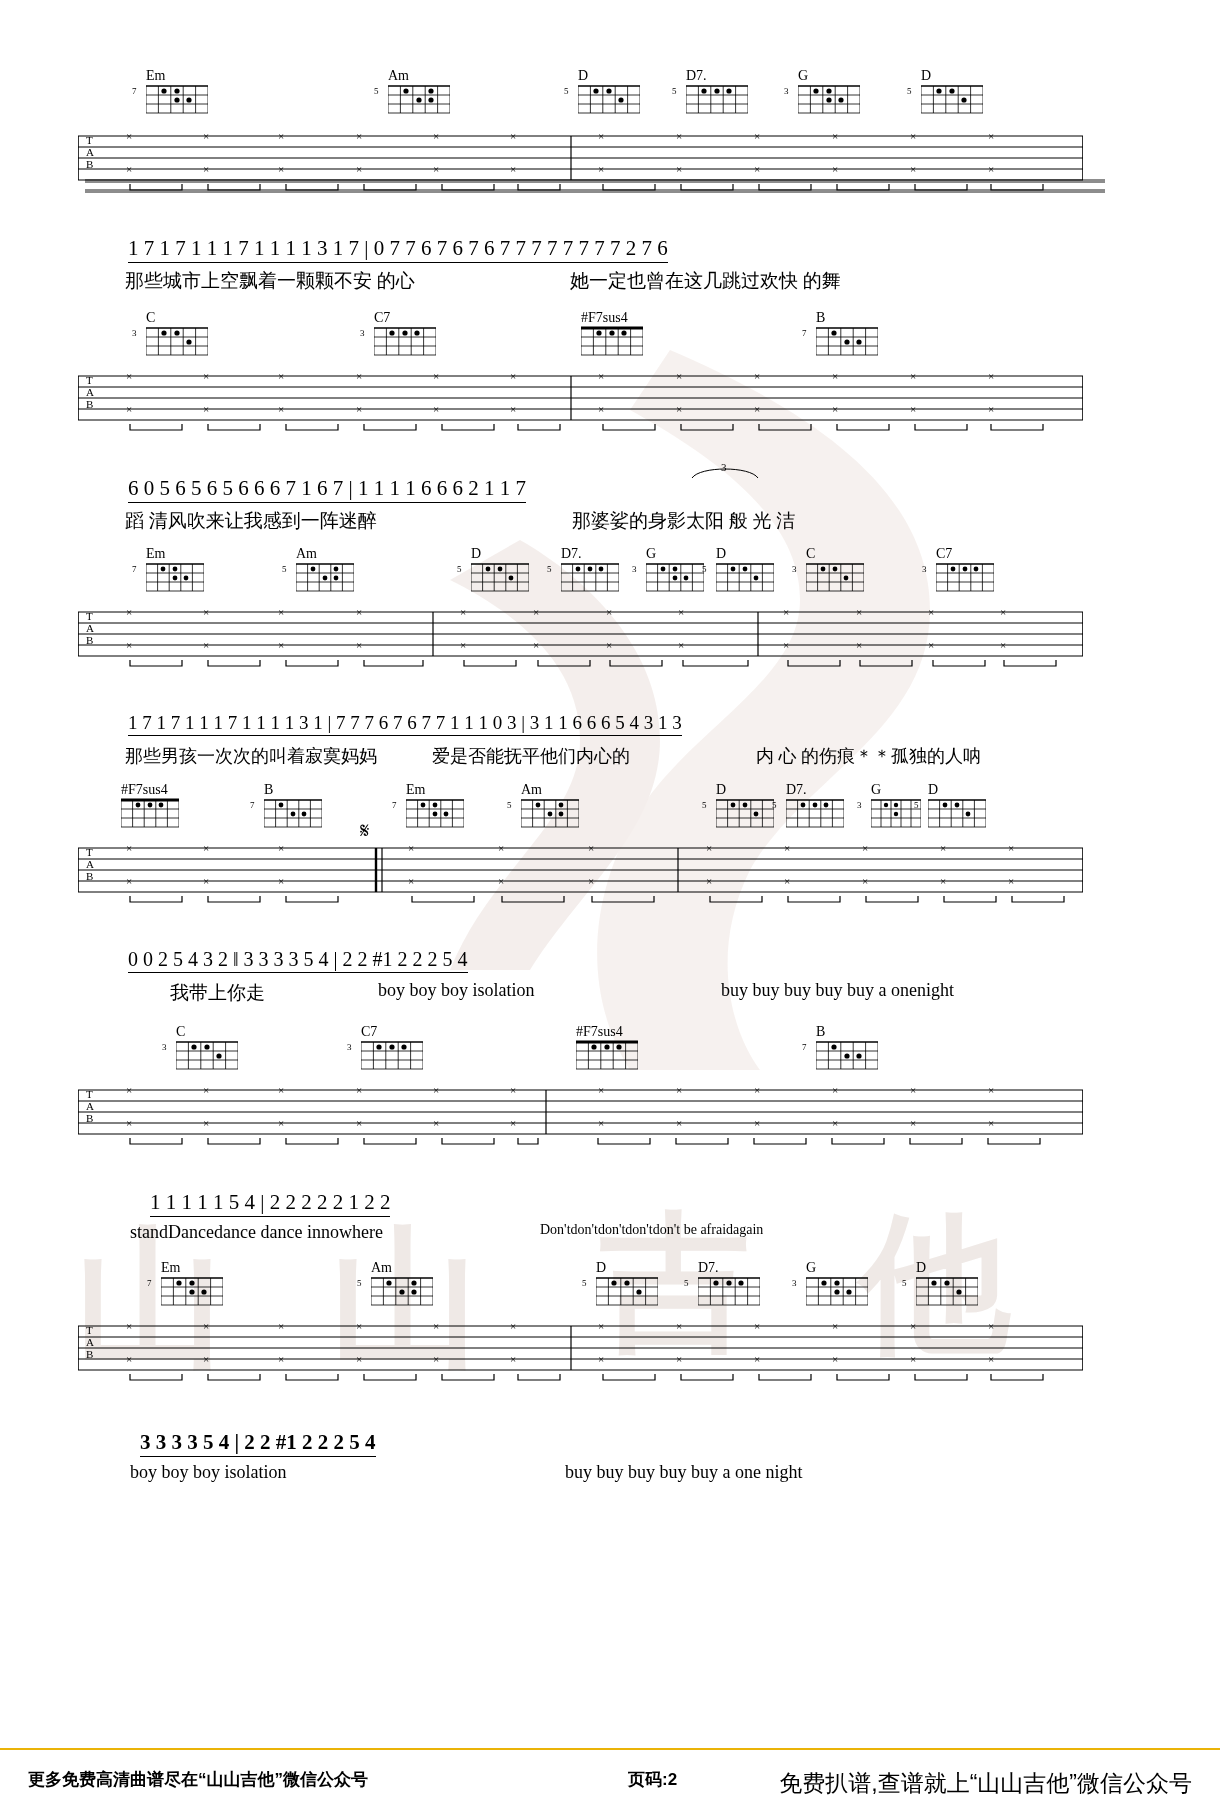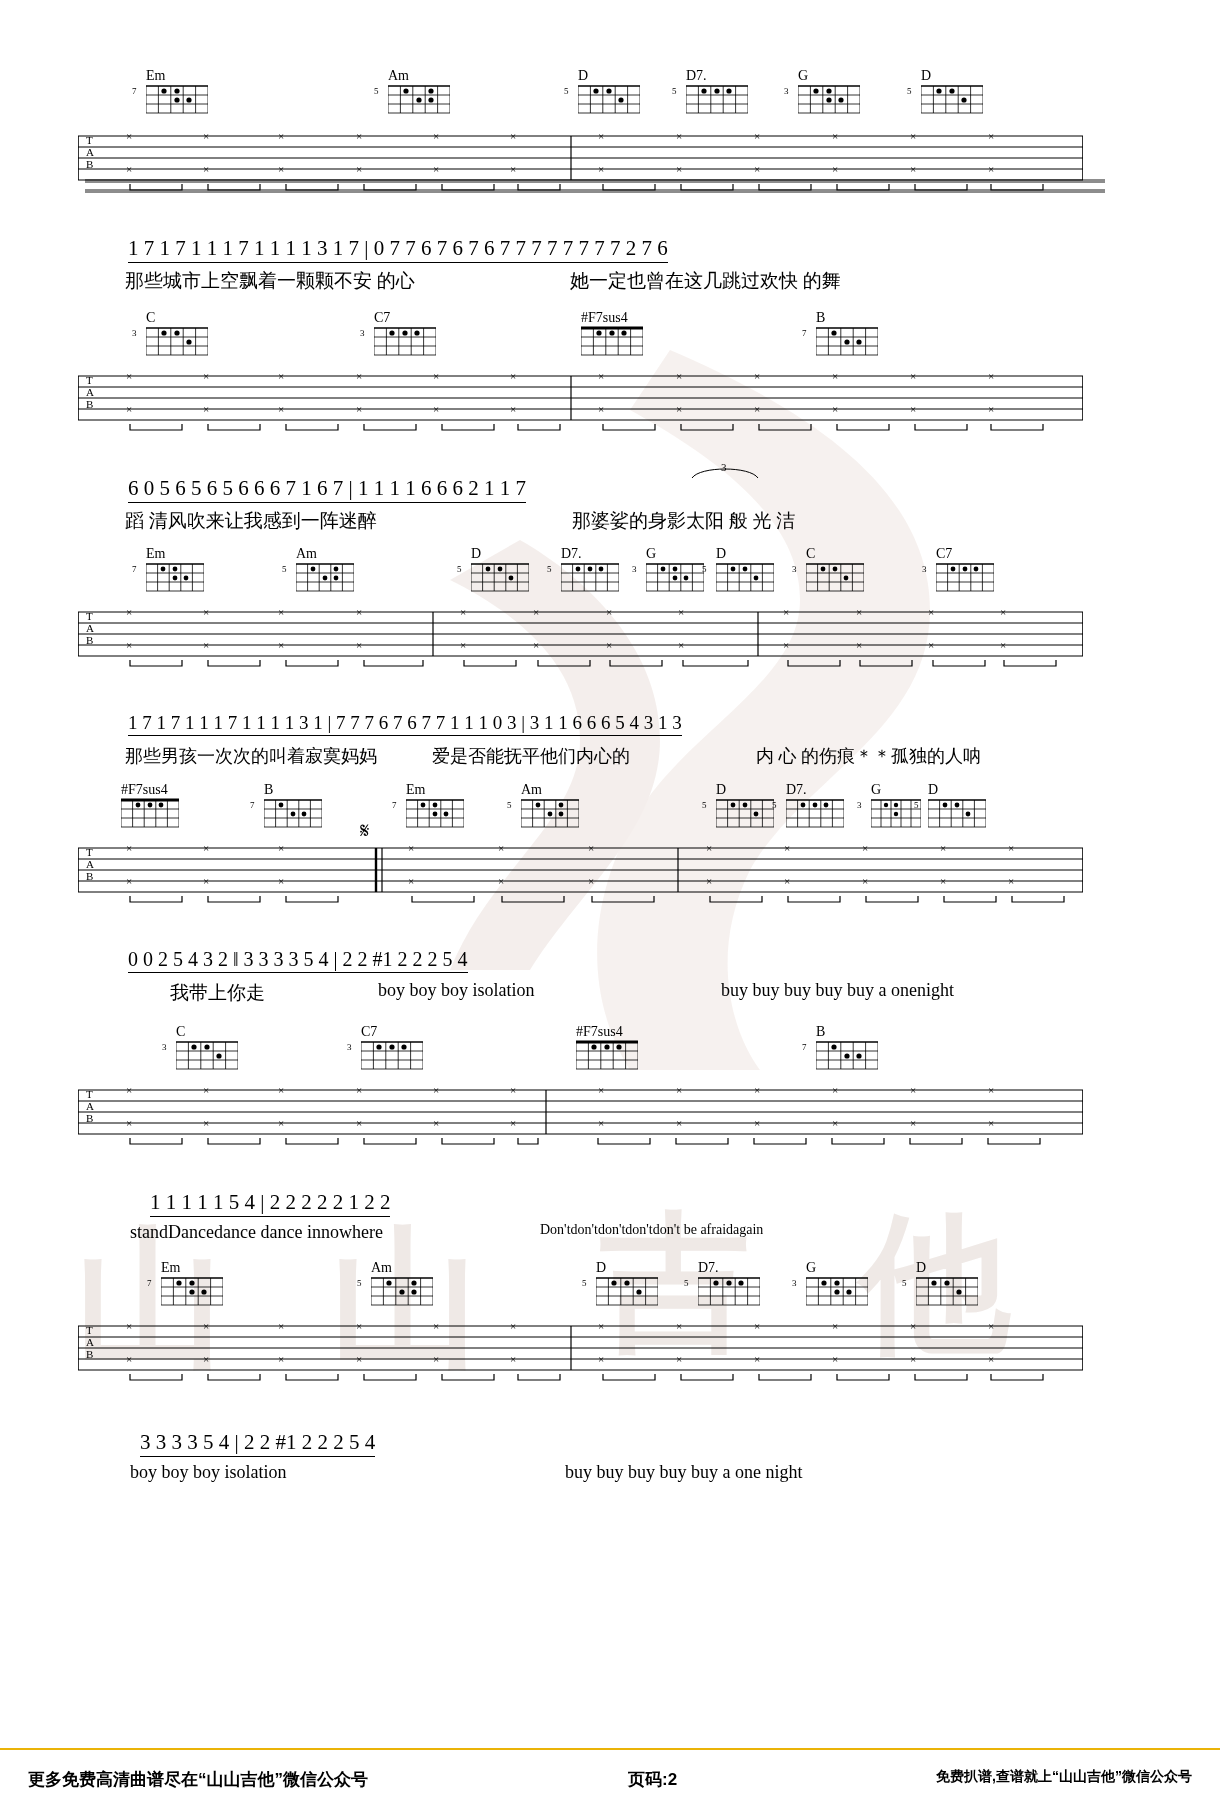--- a/index.html
+++ b/index.html
@@ -76,21 +76,21 @@
   }
 
   
   .footer{
     position:absolute;left:0;bottom:0;width:1220px;height:60px;
     border-top:2px solid #eab308;
     z-index:5;
   }
   .footer .fl{position:absolute;left:28px;top:18px;font-size:17px;font-weight:bold;font-family:"Liberation Sans", sans-serif;}
   .footer .fc{position:absolute;left:628px;top:18px;font-size:17px;font-weight:bold;font-family:"Liberation Sans", sans-serif;}
-  .footer .fr{position:absolute;right:28px;top:18px;font-size:14px;font-weight:bold;font-family:"Liberation Sans", sans-serif;text-align:center;}
+  .footer .fr{position:absolute;right:28px;top:18px;font-size:23px;font-weight:normal;font-family:"Liberation Sans", sans-serif;text-align:center;}
 
   .segno{position:absolute;font-size:22px;font-family:"Liberation Serif",serif;}
 </style>
 </head>
 <body>
 
 <div class="sheet">
 
   <svg class="wm-swoosh" viewBox="0 0 640 720">
     <path d="M340 0 C480 60 600 140 600 260 C600 380 470 430 420 520 C380 600 400 680 430 720 L300 720 C250 640 260 540 310 460 C360 380 470 330 470 250 C470 170 390 110 300 60 Z" fill="#f0e6e2"></path>
@@ -1295,21 +1295,21 @@
         <path d="M525 52 L525 58 L577 58 L577 52"></path>
         <path d="M603 52 L603 58 L655 58 L655 52"></path>
         <path d="M681 52 L681 58 L733 58 L733 52"></path>
         <path d="M759 52 L759 58 L811 58 L811 52"></path>
         <path d="M837 52 L837 58 L889 58 L889 52"></path>
         <path d="M913 52 L913 58 L965 58 L965 52"></path>
       </g>
     </svg>
   </div>
 
-  <div class="numrow" style="position:absolute;left:0;top:1430px;width:967px;z-index:3;">
+  <div class="numrow" style="position:absolute;left:0;top:1430px;width:967px;z-index:3;font-weight:bold;">
     <span class="u" style="left:140px;">3      3      3 3    5   4 | 2   2   #1   2    2  2   5   4</span>
   </div>
   <div class="lyricrow" style="position:absolute;left:0;top:1462px;width:1220px;z-index:3;">
     <span style="left:130px;font-size:18px;">boy     boy     boy   isolation</span>
     <span style="left:565px;font-size:18px;">buy  buy   buy  buy  buy   a    one night</span>
   </div>
 
   <div class="footer">
     <div class="fl">更多免费高清曲谱尽在“山山吉他”微信公众号</div>
     <div class="fc">页码:2</div>

